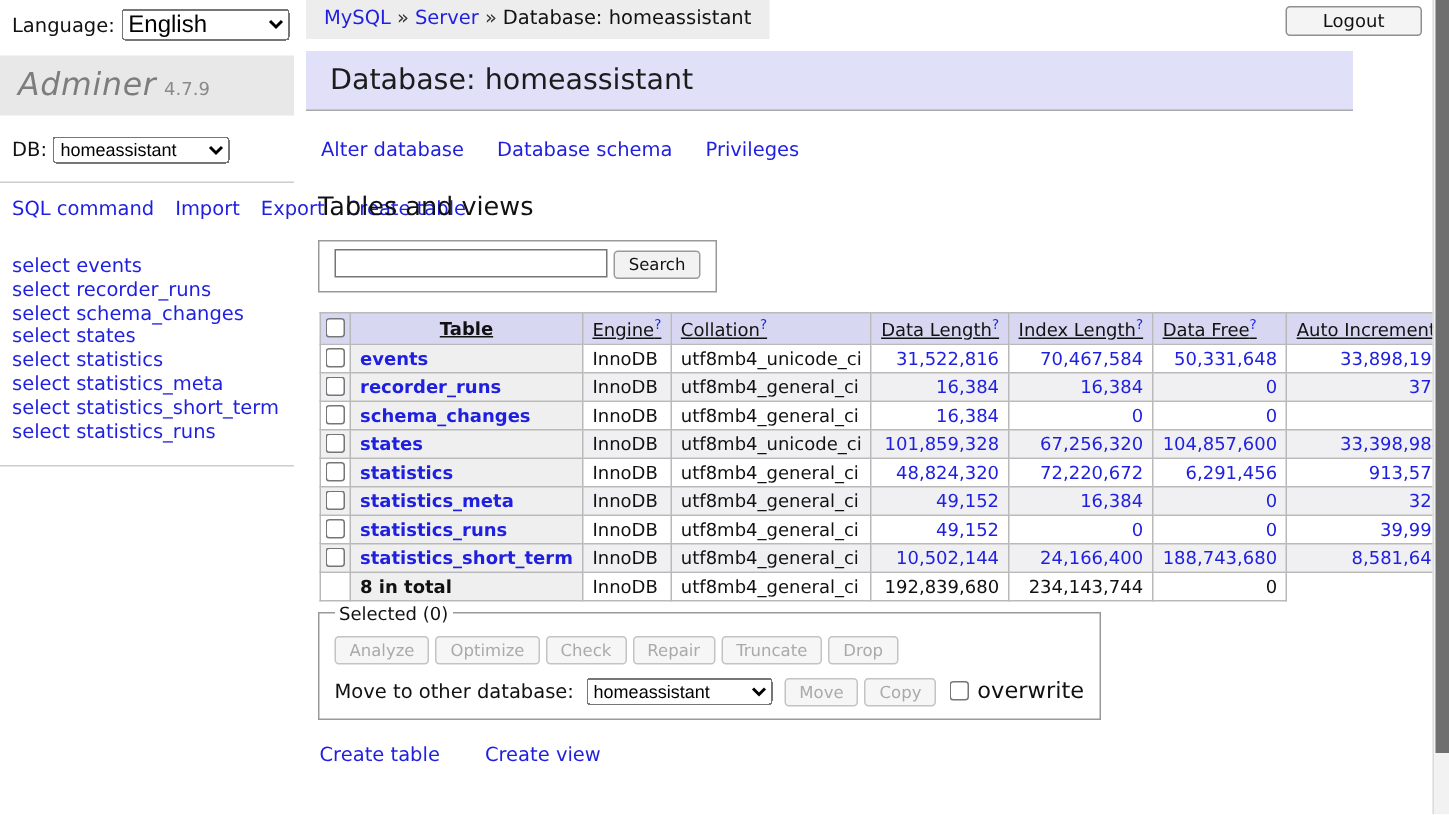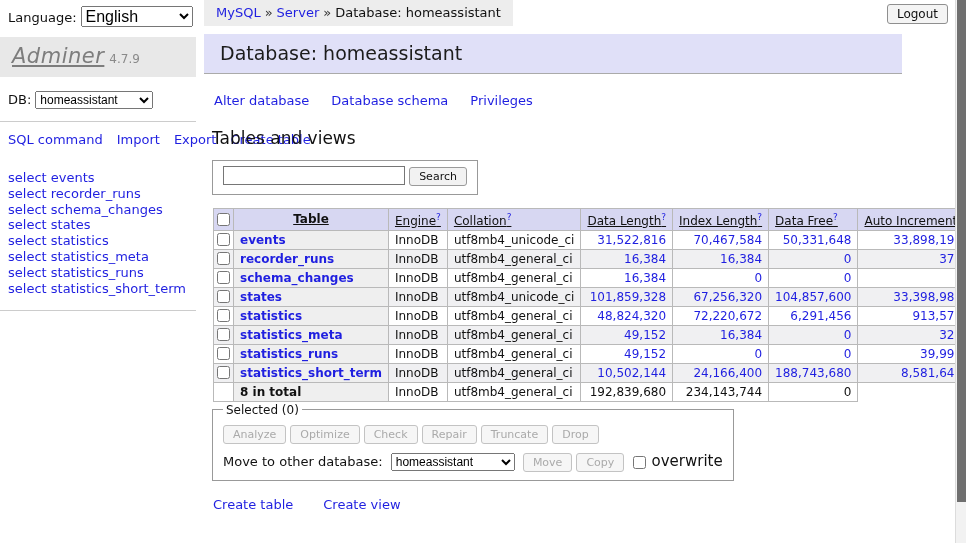--- a/index.html
+++ b/index.html
@@ -13,36 +13,36 @@
     width:966px;height:543px;overflow:hidden;position:relative;
     font-family:"DejaVu Sans","Liberation Sans",sans-serif;font-size:13px;color:#111;background:#fff;
   }
   a{color:var(--link);text-decoration:none;cursor:pointer;}
 
   
   #menu{position:absolute;left:0;top:0;width:196px;height:543px;background:#fff;}
   .lang-row{padding:6px 8px;white-space:nowrap;}
   .lang-row select{width:112px;margin-left:4px;font-size:16px;}
   #logo{background:var(--logo-bg);padding:7px 12px 9px;margin-top:4px;}
-  .logo-name{font-style:italic;font-size:21px;color:#7d7d7d;letter-spacing:.5px;text-decoration:underline;}
+  .logo-name{font-style:italic;font-size:21px;color:#7d7d7d;letter-spacing:.5px;}
   .logo-version{font-size:12px;color:#8a8a8a;margin-left:5px;}
   .db-row{padding:14px 8px 12px;white-space:nowrap;}
   .db-row select{width:118px;margin-left:4px;font-size:12px;}
   #menu hr{border:none;border-top:1px solid #ccc;margin:0 0 0 0;}
   .menu-links{padding:9px 8px 10px;line-height:17px;width:190px;}
   .menu-links a{margin-right:14px;white-space:nowrap;}
   #select-links{padding:12px 8px 14px;line-height:15.8px;}
   #select-links a{display:block;white-space:nowrap;}
 
   
   #content{position:absolute;left:200px;top:0;width:702px;}
   #breadcrumb{display:inline-block;background:var(--crumb-bg);padding:5px 12px 6px;font-size:13px;margin-left:4px;}
   #breadcrumb .sep{color:#333;margin:0 4px;}
   #logout-btn{position:absolute;top:4px;right:-46px;
-    font-family:inherit;font-size:12px;padding:2px 9px;background:#f4f4f4;border:1px solid #8f8f8f;border-radius:3px;color:#111;cursor:pointer;}
+    font-family:inherit;font-size:12px;padding:2px 24px;background:#f4f4f4;border:1px solid #8f8f8f;border-radius:3px;color:#111;cursor:pointer;}
   h2{margin:8px 0 0 4px;padding:8px 16px 9px;background:var(--title-bg);font-weight:normal;font-size:19px;color:#1c1c1c;border-bottom:1px solid #aaa;}
   .db-nav{margin:19px 0 0 14px;}
   .db-nav a{margin-right:22px;}
   h3{margin:20px 0 10px 12px;font-weight:normal;font-size:17px;color:#111;}
   fieldset{display:inline-block;border:1px solid #999;margin:2px 0 0 12px;padding:5px 10px 8px;}
   fieldset legend{font-size:12px;padding:0 3px;}
   #search-input{width:182px;height:19px;border:1px solid #767676;font-size:12px;padding:1px 4px;font-family:inherit;}
   button{font-family:inherit;}
   .btn{font-size:11px;padding:2px 9px;background:#f2f2f2;border:1px solid #9a9a9a;border-radius:3px;color:#111;cursor:pointer;}
   .btn:disabled{color:#aaa;border-color:#c3c3c3;background:#f6f6f6;cursor:default;}
@@ -92,22 +92,22 @@
   </div>
   <hr>
   <div class="menu-links" id="menu-links"><a>SQL command</a><a>Import</a><a>Export</a><a>Create table</a></div>
   <div id="select-links">
       <a>select events</a>
       <a>select recorder_runs</a>
       <a>select schema_changes</a>
       <a>select states</a>
       <a>select statistics</a>
       <a>select statistics_meta</a>
+      <a>select statistics_short_term</a>
       <a>select statistics_runs</a>
-      <a>select statistics_short_term</a>
     </div>
   <hr>
 </div>
 
 <div id="content">
   <div id="breadcrumb"><a>MySQL</a><span class="sep">»</span><a>Server</a><span class="sep">»</span><span>Database: homeassistant</span></div>
   <button id="logout-btn">Logout</button>
 
   <h2>Database: homeassistant</h2>
 

